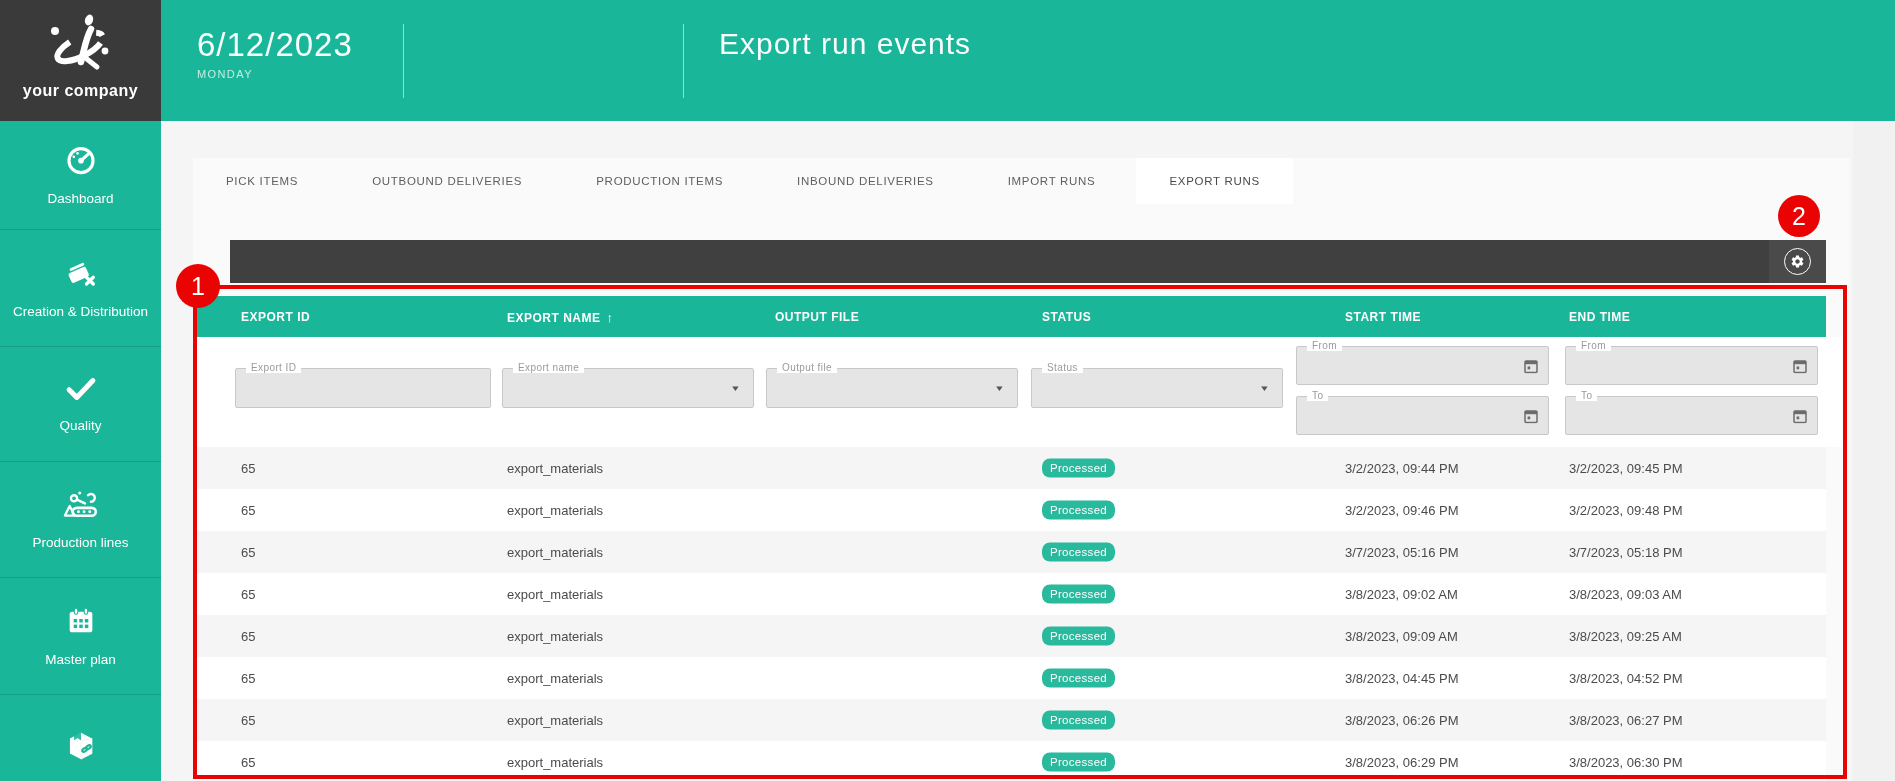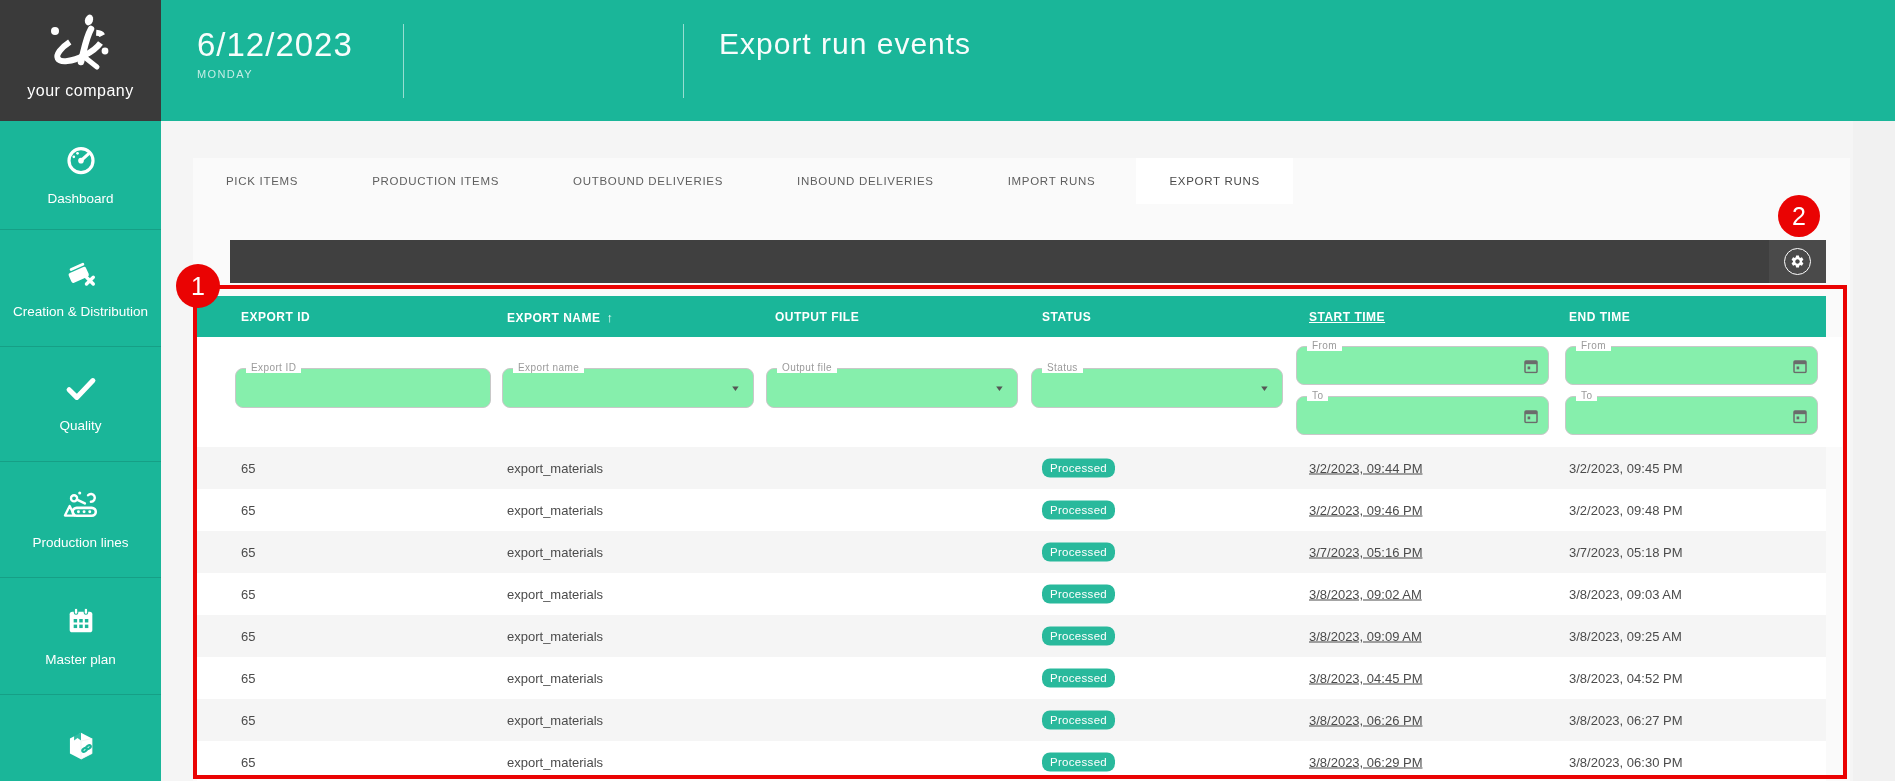--- a/index.html
+++ b/index.html
@@ -2,21 +2,21 @@
 <html><head>
 <meta charset="utf-8">
 <style>
   * { margin:0; padding:0; box-sizing:border-box; }
   html,body { width:1895px; height:781px; overflow:hidden; font-family:"Liberation Sans", sans-serif; background:#f5f5f5; }
 
   
   #sidebar { position:absolute; left:0; top:0; width:161px; height:781px; background:#1ab699; overflow:hidden; z-index:5; }
   #logo-box { position:absolute; left:0; top:0; width:161px; height:121px; background:#3a3a3a; display:flex; flex-direction:column; align-items:center; justify-content:flex-start; }
   #logo-box svg { margin-top:8px; }
-  .brand-text { color:#fff; font-size:16px; letter-spacing:0.5px; margin-top:2px; }
+  .brand-text { color:#fff; font-size:16px; letter-spacing:0.5px; margin-top:2px;font-weight:bold; }
   #nav { position:absolute; left:0; top:121px; width:161px; }
   .nav-item { width:161px; display:flex; flex-direction:column; align-items:center; justify-content:center; gap:15px; border-bottom:1px solid rgba(0,0,0,0.12); cursor:pointer; }
   .nav-item .nav-label { color:#ffffff; font-size:13.5px; text-align:center; line-height:1.15; padding:0 6px; }
   .h1 { height:109px; } .h2 { height:117px; } .h3 { height:116px; } .h4 { height:115px; } .h5 { height:117px; } .h6 { height:116px; border-bottom:none; }
 
   
   #header { position:absolute; left:161px; top:0; width:1734px; height:121px; background:#1ab699; color:#fff; }
   .hdr-big { font-size:33px; letter-spacing:1px; color:rgba(255,255,255,0.97); white-space:nowrap; }
   .hdr-sub { font-size:11px; letter-spacing:1.4px; color:rgba(255,255,255,0.75); margin-top:4px; }
   .hdr-divider { position:absolute; top:24px; width:1px; height:74px; background:rgba(255,255,255,0.55); }
@@ -34,26 +34,26 @@
   .tab.active { background:#ffffff; color:#4a4a4a; }
 
   
   #toolbar { position:absolute; left:230px; top:240px; width:1596px; height:43px; background:#404040; z-index:2; }
   #gear-btn { position:absolute; right:0; top:0; width:57px; height:43px; background:#4a4a4a; display:flex; align-items:center; justify-content:center; cursor:pointer; }
   #gear-circle { width:27px; height:27px; border:1.5px solid #ffffff; border-radius:50%; display:flex; align-items:center; justify-content:center; }
 
   
   #thead { position:absolute; left:197px; top:296px; width:1629px; height:41px; background:#1ab699; z-index:2; }
   .col-label { position:absolute; top:50%; transform:translateY(-50%); color:#ffffff; font-size:12px; font-weight:bold; letter-spacing:0.5px; white-space:nowrap; }
-  .c1 { left:44px; } .c2 { left:310px; } .c3 { left:578px; } .c4 { left:845px; } .c5 { left:1112px;text-decoration:underline; } .c6 { left:1372px; }
+  .c1 { left:44px; } .c2 { left:310px; } .c3 { left:578px; } .c4 { left:845px; } .c5 { left:1148px; } .c6 { left:1372px; }
   .sort-arrow { font-size:13px; font-weight:bold; margin-left:6px; }
 
   
   #filters { position:absolute; left:197px; top:337px; width:1645px; height:110px; background:#ffffff; z-index:2; }
-  .finput { position:absolute; border:1px solid #c8c8c8; border-radius:8px; background:#86efac; }
+  .finput { position:absolute; border:1px solid #c8c8c8; border-radius:2px; background:#e5e5e5; }
   .finput .flabel { position:absolute; top:-7px; left:10px; background:#ffffff; padding:0 5px; font-size:10px; color:#9a9a9a; letter-spacing:0.4px; }
   .finput input { position:absolute; left:10px; top:4px; width:70%; height:80%; border:none; outline:none; font-size:13px; color:#444; background:transparent; }
   .caret { position:absolute; right:12px; top:50%; transform:translateY(-50%) scaleY(0.72); color:#555; font-size:11px; }
   .cal { position:absolute; right:10px; top:50%; transform:translateY(-50%); }
   .pos-exportid { left:38px;  top:31px; width:256px; height:40px; }
   .pos-exportname { left:305px; top:31px; width:252px; height:40px; }
   .pos-outputfile { left:569px; top:31px; width:252px; height:40px; }
   .pos-status { left:834px; top:31px; width:252px; height:40px; }
   .pos-startfrom { left:1099px; top:9px;  width:253px; height:39px; }
   .pos-startto   { left:1099px; top:59px; width:253px; height:39px; }
@@ -174,22 +174,22 @@
   <div class="hdr-divider" style="left:242px;"></div>
   <div class="hdr-divider" style="left:522px;"></div>
   <div id="page-title">Export run events</div>
 </header>
 
 <div id="right-strip"></div>
 <div id="panel"></div>
 
 <nav id="tabs">
   <div class="tab">PICK ITEMS</div>
+  <div class="tab">OUTBOUND DELIVERIES</div>
   <div class="tab">PRODUCTION ITEMS</div>
-  <div class="tab">OUTBOUND DELIVERIES</div>
   <div class="tab">INBOUND DELIVERIES</div>
   <div class="tab">IMPORT RUNS</div>
   <div class="tab active">EXPORT RUNS</div>
 </nav>
 
 <div id="toolbar">
   <div id="gear-btn">
     <div id="gear-circle">
       <svg width="15" height="15" viewBox="0 0 24 24">
         <path fill="#ffffff" d="M19.14,12.94c0.04-0.3,0.06-0.61,0.06-0.94c0-0.32-0.02-0.64-0.07-0.94l2.03-1.58c0.18-0.14,0.23-0.41,0.12-0.61 l-1.92-3.32c-0.12-0.22-0.37-0.29-0.59-0.22l-2.39,0.96c-0.5-0.38-1.03-0.7-1.62-0.94L14.4,2.81c-0.04-0.24-0.24-0.41-0.48-0.41 h-3.84c-0.24,0-0.43,0.17-0.47,0.41L9.25,5.35C8.66,5.59,8.12,5.92,7.63,6.29L5.24,5.33c-0.22-0.08-0.47,0-0.59,0.22L2.74,8.87 C2.62,9.08,2.66,9.34,2.86,9.48l2.03,1.58C4.84,11.36,4.8,11.69,4.8,12s0.02,0.64,0.07,0.94l-2.03,1.58 c-0.18,0.14-0.23,0.41-0.12,0.61l1.92,3.32c0.12,0.22,0.37,0.29,0.59,0.22l2.39-0.96c0.5,0.38,1.03,0.7,1.62,0.94l0.36,2.54 c0.05,0.24,0.24,0.41,0.48,0.41h3.84c0.24,0,0.44-0.17,0.47-0.41l0.36-2.54c0.59-0.24,1.13-0.56,1.62-0.94l2.39,0.96 c0.22,0.08,0.47,0,0.59-0.22l1.92-3.32c0.12-0.22,0.07-0.47-0.12-0.61L19.14,12.94z M12,15.6c-1.98,0-3.6-1.62-3.6-3.6 s1.62-3.6,3.6-3.6s3.6,1.62,3.6,3.6S13.98,15.6,12,15.6z"></path>

